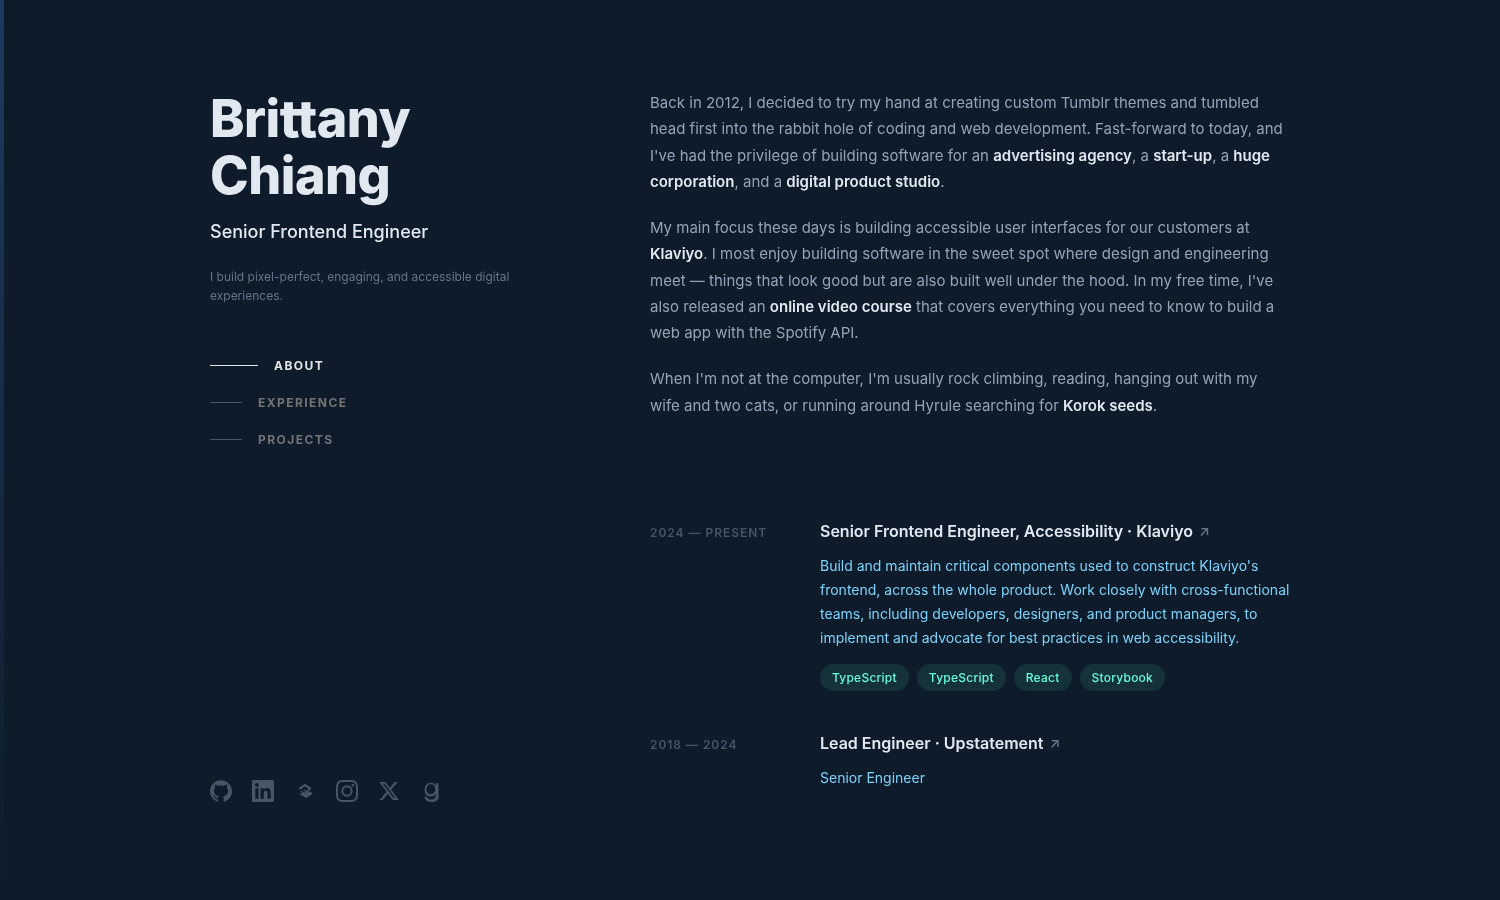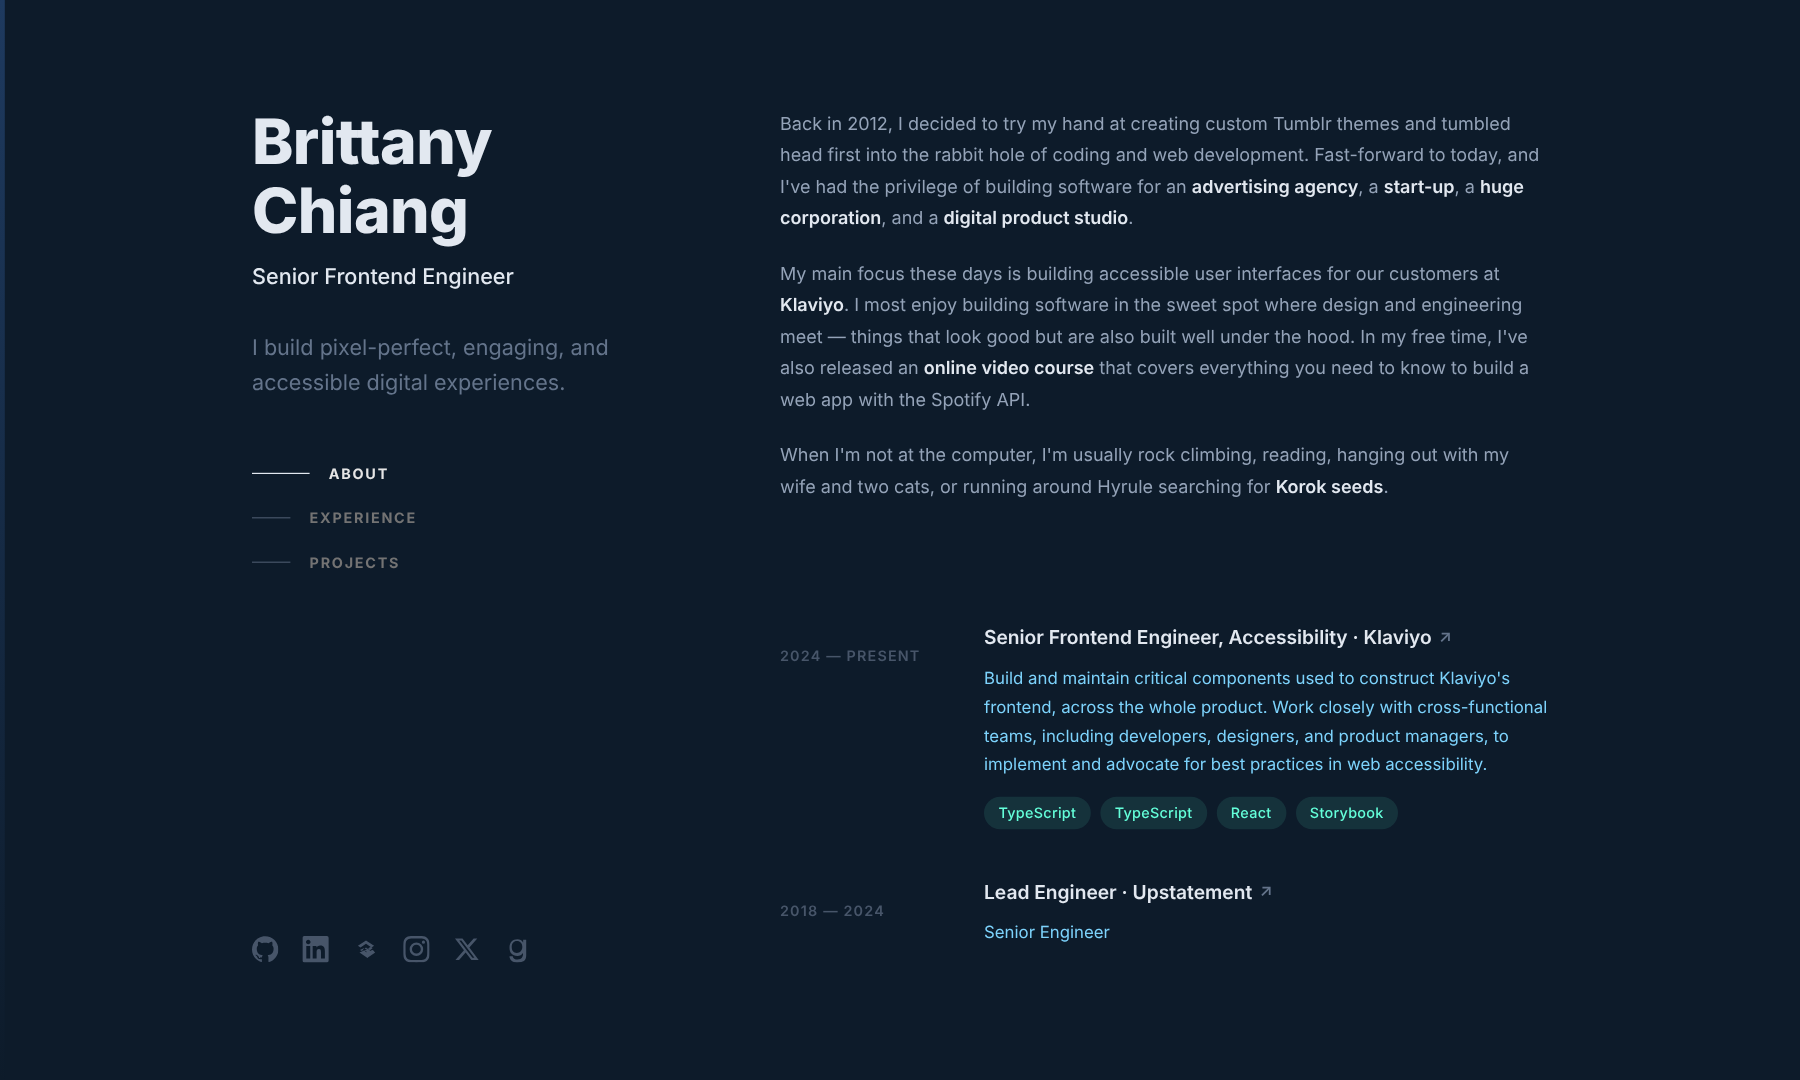--- a/index.html
+++ b/index.html
@@ -46,25 +46,24 @@
     }
 
     .title {
       font-size: 18px;
       font-weight: 500;
       color: #e2e8f0;
       margin-bottom: 20px;
     }
 
     .tagline {
-      font-size: 18px;
+      font-size: 12px;
       color: #64748b;
       line-height: 1.6;
       max-width: 320px;
-      margin-top: 10px;
     }
 
     
     .nav {
       margin-top: 50px;
       display: flex;
       flex-direction: column;
       gap: 18px;
     }
 
@@ -172,21 +171,20 @@
     }
 
     .exp-date {
       min-width: 140px;
       font-size: 12px;
       font-weight: 600;
       letter-spacing: 0.08em;
       text-transform: uppercase;
       color: #475569;
       padding-top: 4px;
-      margin-top: 14px;
     }
 
     .exp-content {
       flex: 1;
     }
 
     .exp-title {
       font-size: 16px;
       font-weight: 600;
       color: #e2e8f0;

